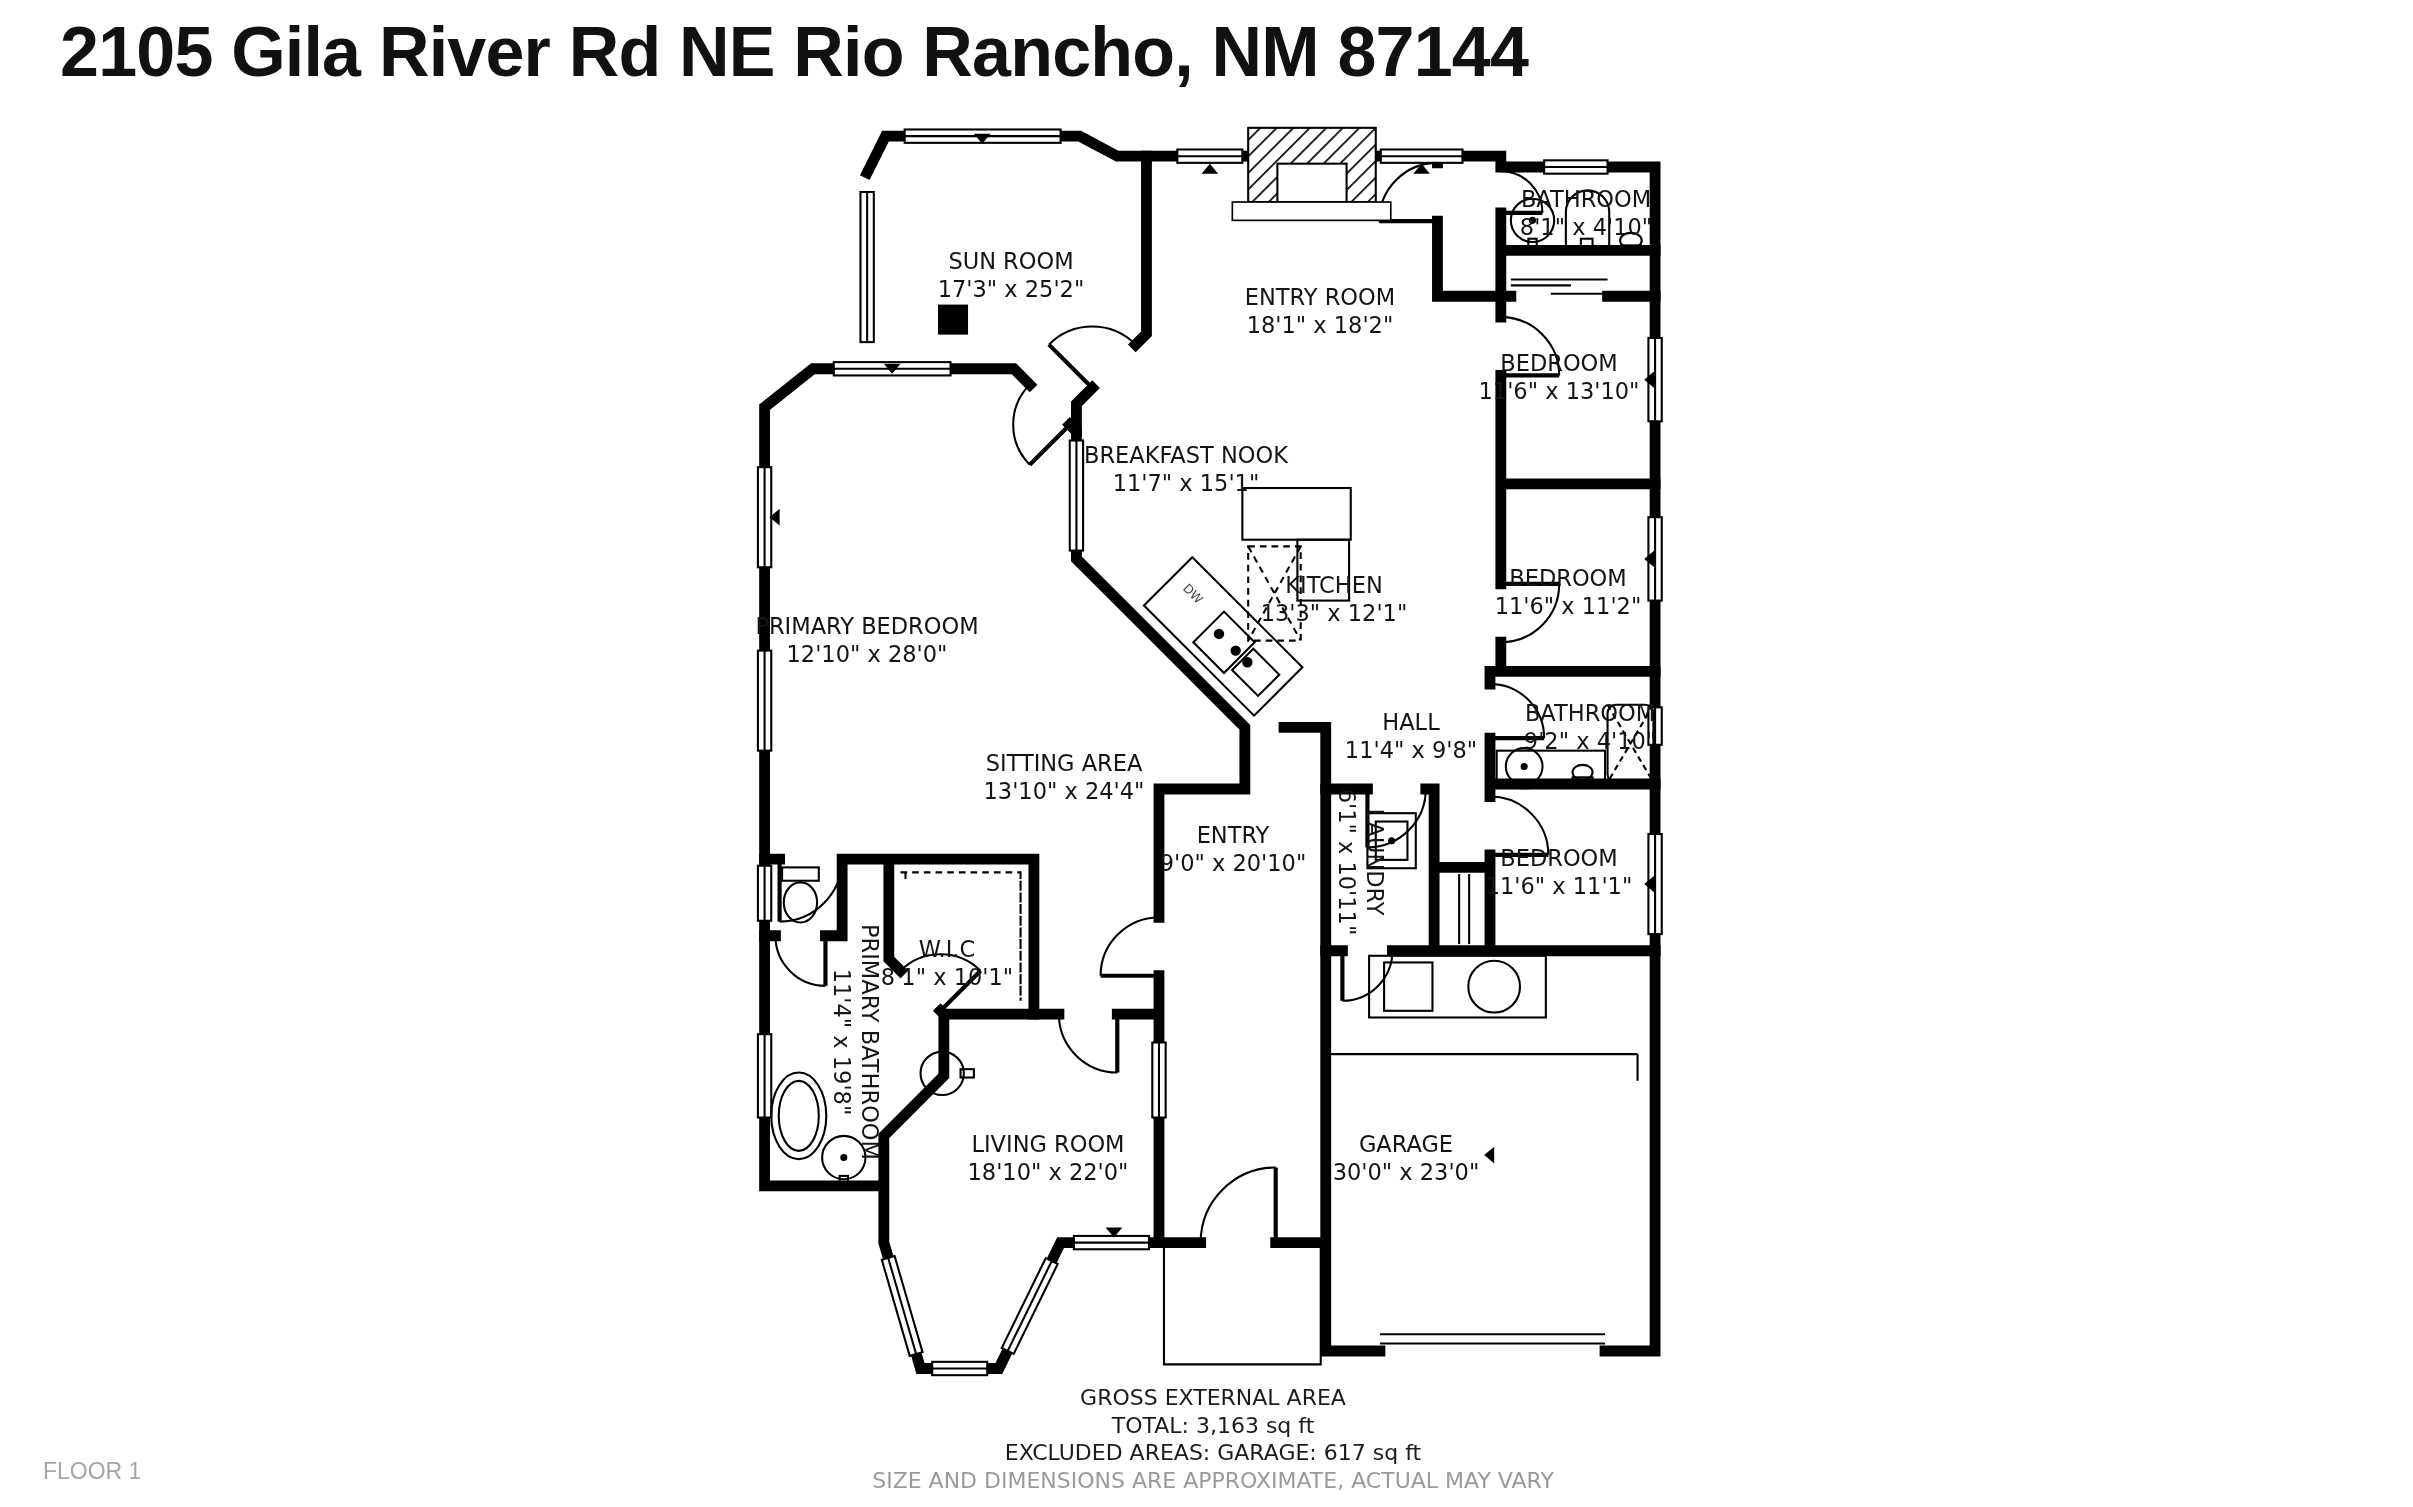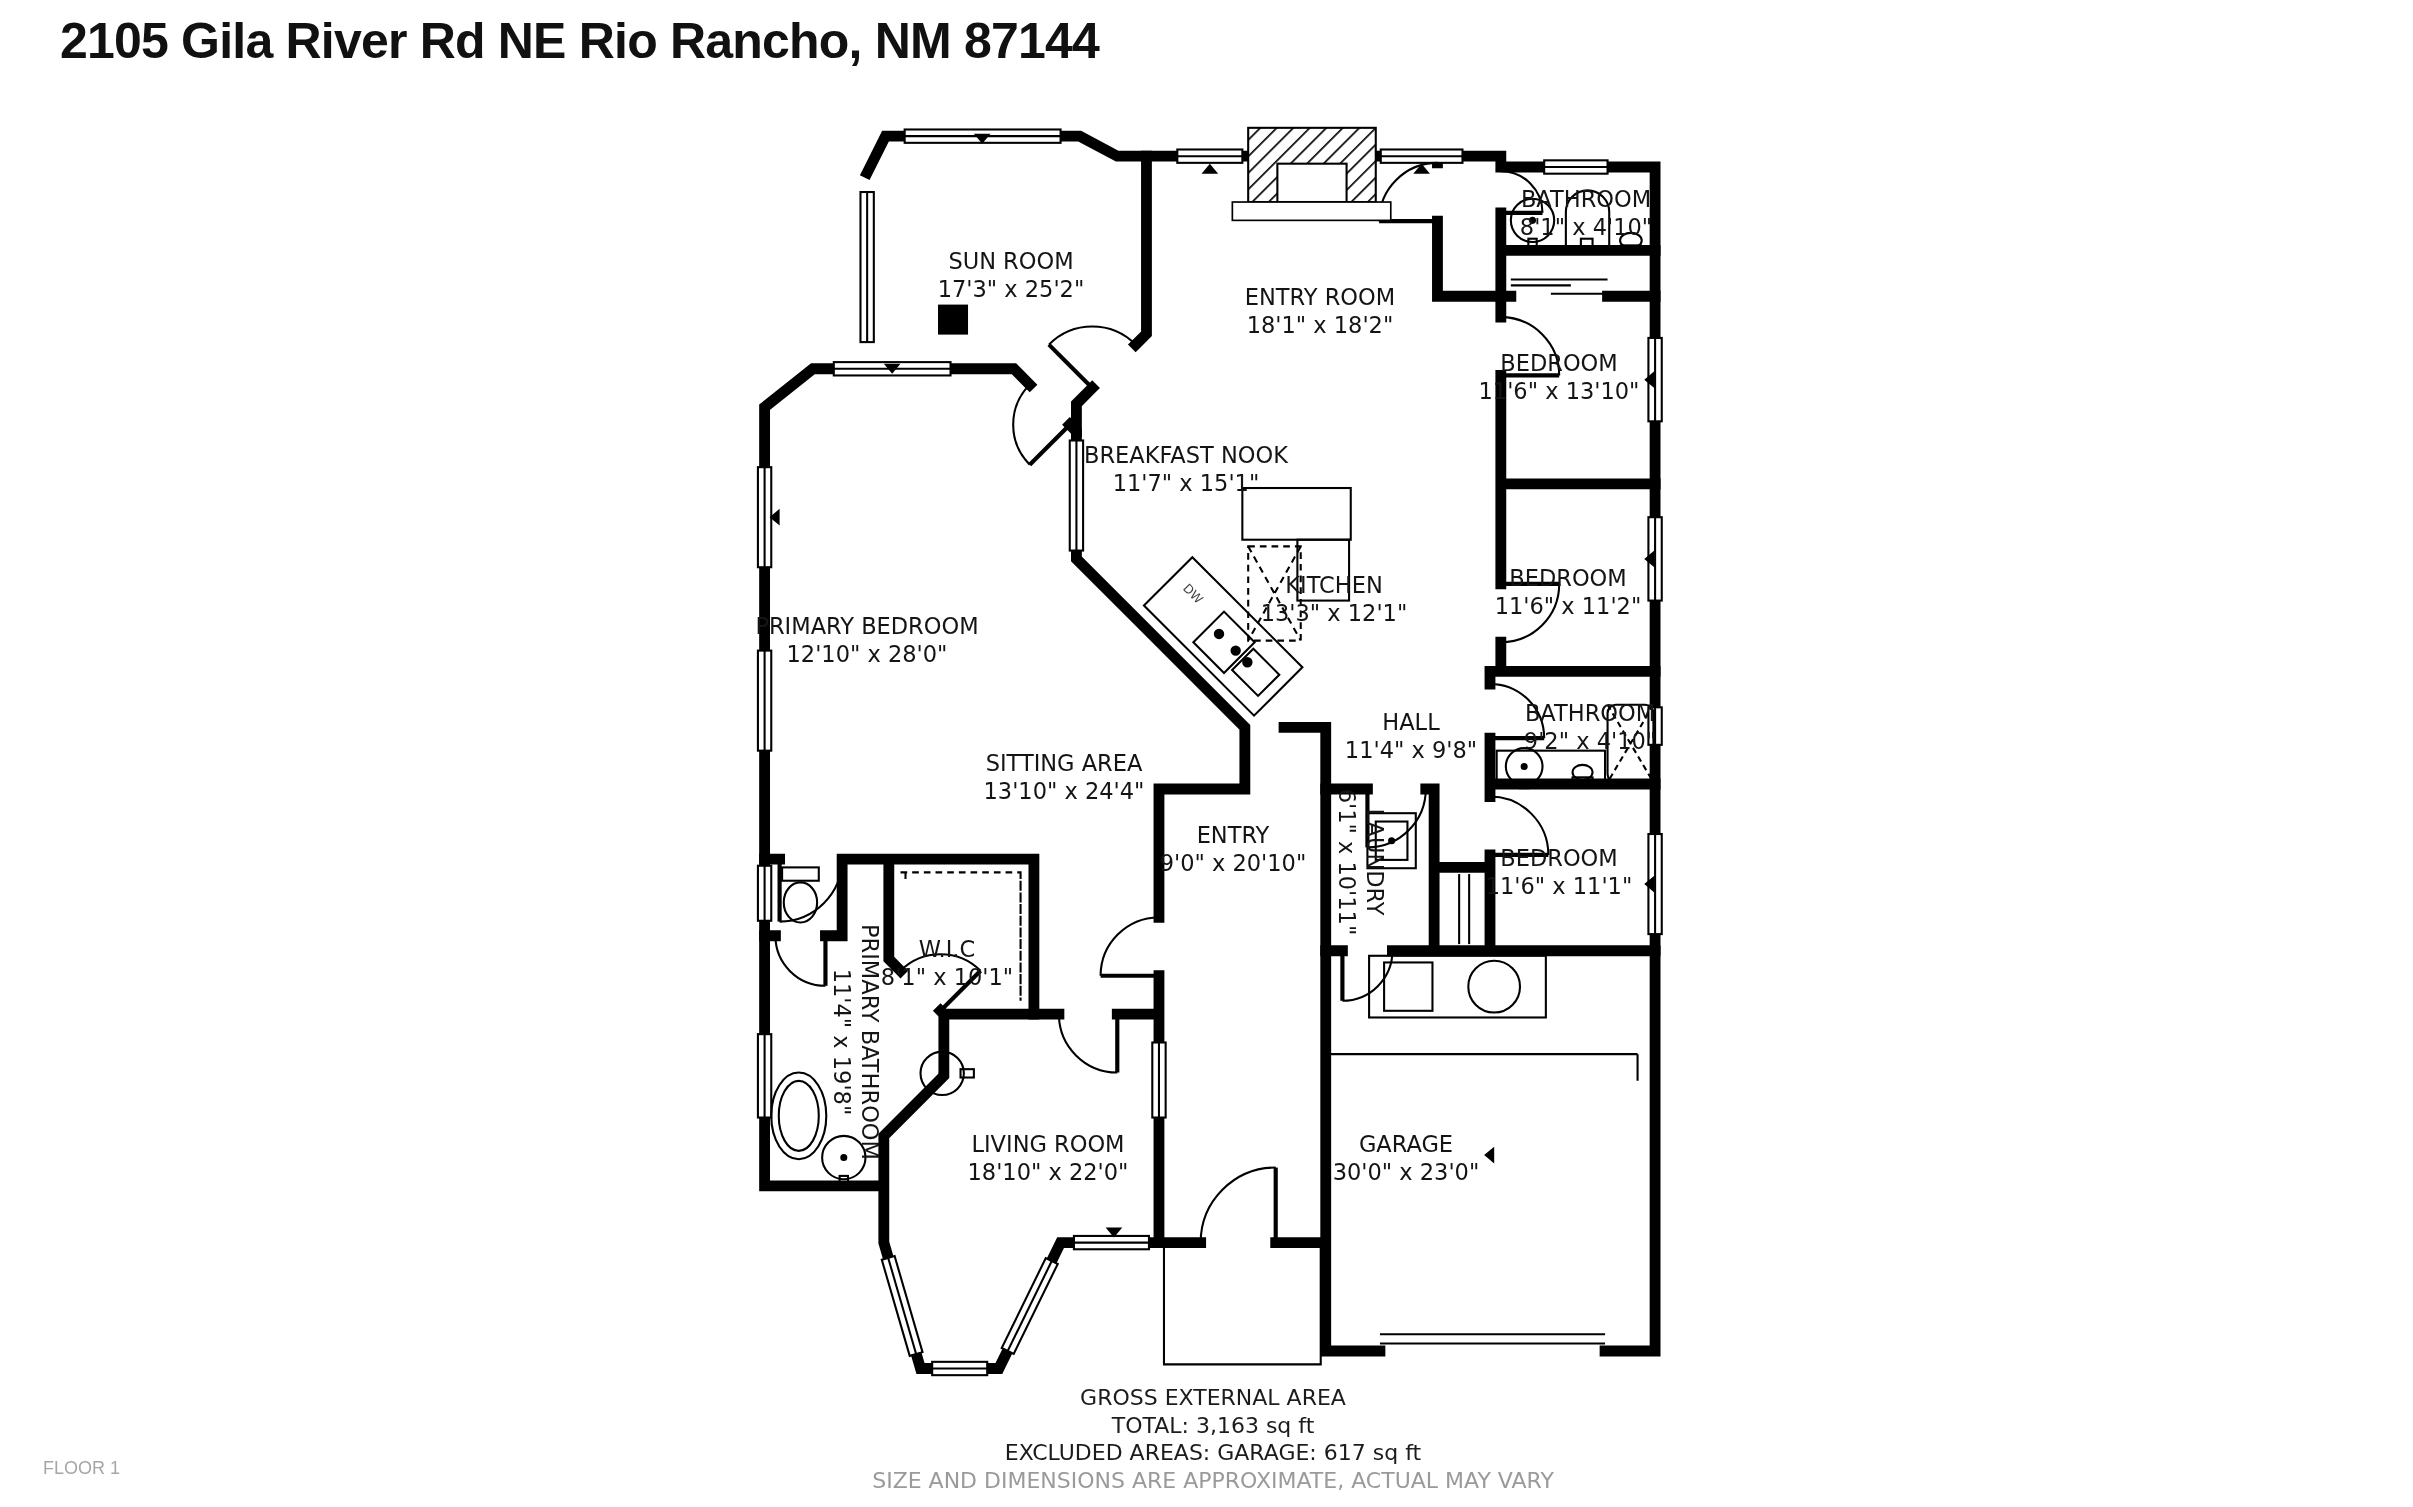--- a/index.html
+++ b/index.html
@@ -1,28 +1,28 @@
 <!DOCTYPE html>
 <html style="font-size:13.3px"><head>
 <meta charset="utf-8">
 <style>
   html,body{margin:0;padding:0;background:#fff;}
   body{position:relative;width:2413px;height:1508px;overflow:hidden;
        font-family:"DejaVu Sans",sans-serif;}
   #plan-svg{position:absolute;left:0;top:0;}
   .page-title{position:absolute;left:60px;top:11.7px;
        font-family:"Liberation Sans",sans-serif;font-weight:600;
-       font-size:50px;color:#111;letter-spacing:-0.8px;white-space:nowrap;}
+       font-size:70px;color:#111;letter-spacing:-0.8px;white-space:nowrap;}
   .room-label{position:absolute;text-align:center;color:#141414;
        font-size:22.5px;line-height:28px;white-space:nowrap;}
   .room-label .dims{font-size:22.5px;}
   #footer{position:absolute;left:1213px;top:1384px;transform:translateX(-50%);
        text-align:center;color:#1c1c1c;font-size:22px;line-height:27.5px;white-space:nowrap;}
   #footer .disclaimer{color:#9a9a9a;}
-  .floor-tag{position:absolute;left:43px;top:1458px;color:#a6a6a6;font-size:18px;
+  .floor-tag{position:absolute;left:43px;top:1458px;color:#a6a6a6;font-size:23px;
        font-family:"Liberation Sans",sans-serif;}
 </style>
 </head>
 <body>
 
 <svg id="plan-svg" width="2413" height="1508" viewBox="0 0 2894 1808">
   <defs>
     <pattern id="hatch" width="14" height="14" patternUnits="userSpaceOnUse" patternTransform="rotate(45)">
       <rect width="14" height="14" fill="#ffffff"></rect>
       <line x1="0" y1="0" x2="0" y2="14" stroke="#000" stroke-width="4"></line>

